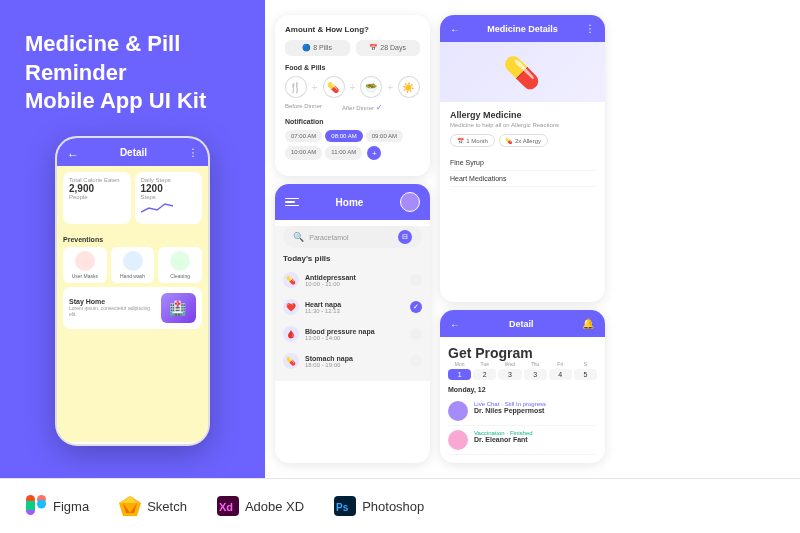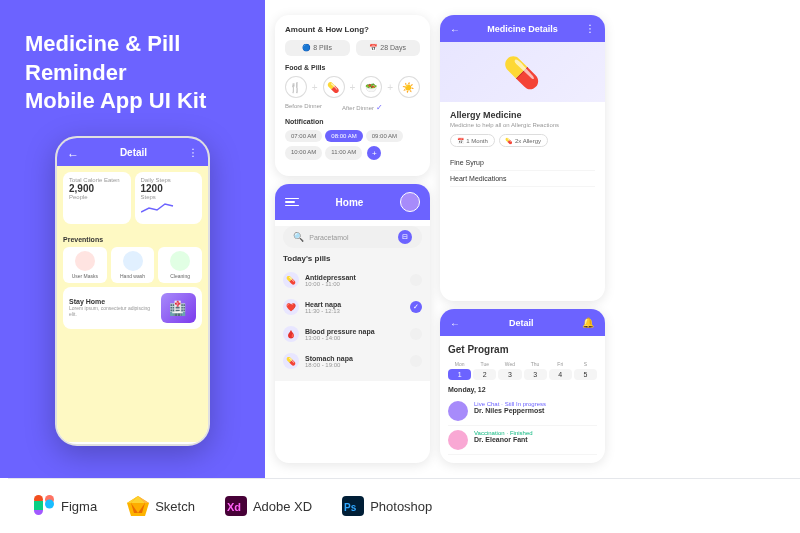--- a/index.html
+++ b/index.html
@@ -180,21 +180,20 @@
 
     
     .bottom-bar {
       height: 55px;
       background: #fff;
       border-top: 1px solid #e5e7eb;
       display: flex;
       align-items: center;
       padding: 0 25px;
       gap: 30px;
-      margin-left: 8px;
     }
 
     .tool-item {
       display: flex;
       align-items: center;
       gap: 6px;
       font-size: 13px;
       font-weight: 500;
       color: #333;
     }
@@ -614,24 +613,23 @@
     .detail-bell {
       color: #fff;
       font-size: 10px;
     }
 
     .detail-body {
       padding: 8px;
     }
 
     .get-program-title {
-      font-size: 10px;
-      font-weight: 700;
-      color: #333;
-      margin-bottom: 6px;
+      font-size: 14px;
+      font-weight: 700;
+      color: #333;
     }
 
     .calendar-row {
       display: flex;
       gap: 2px;
       margin-bottom: 6px;
     }
 
     .cal-day {
       flex: 1;

